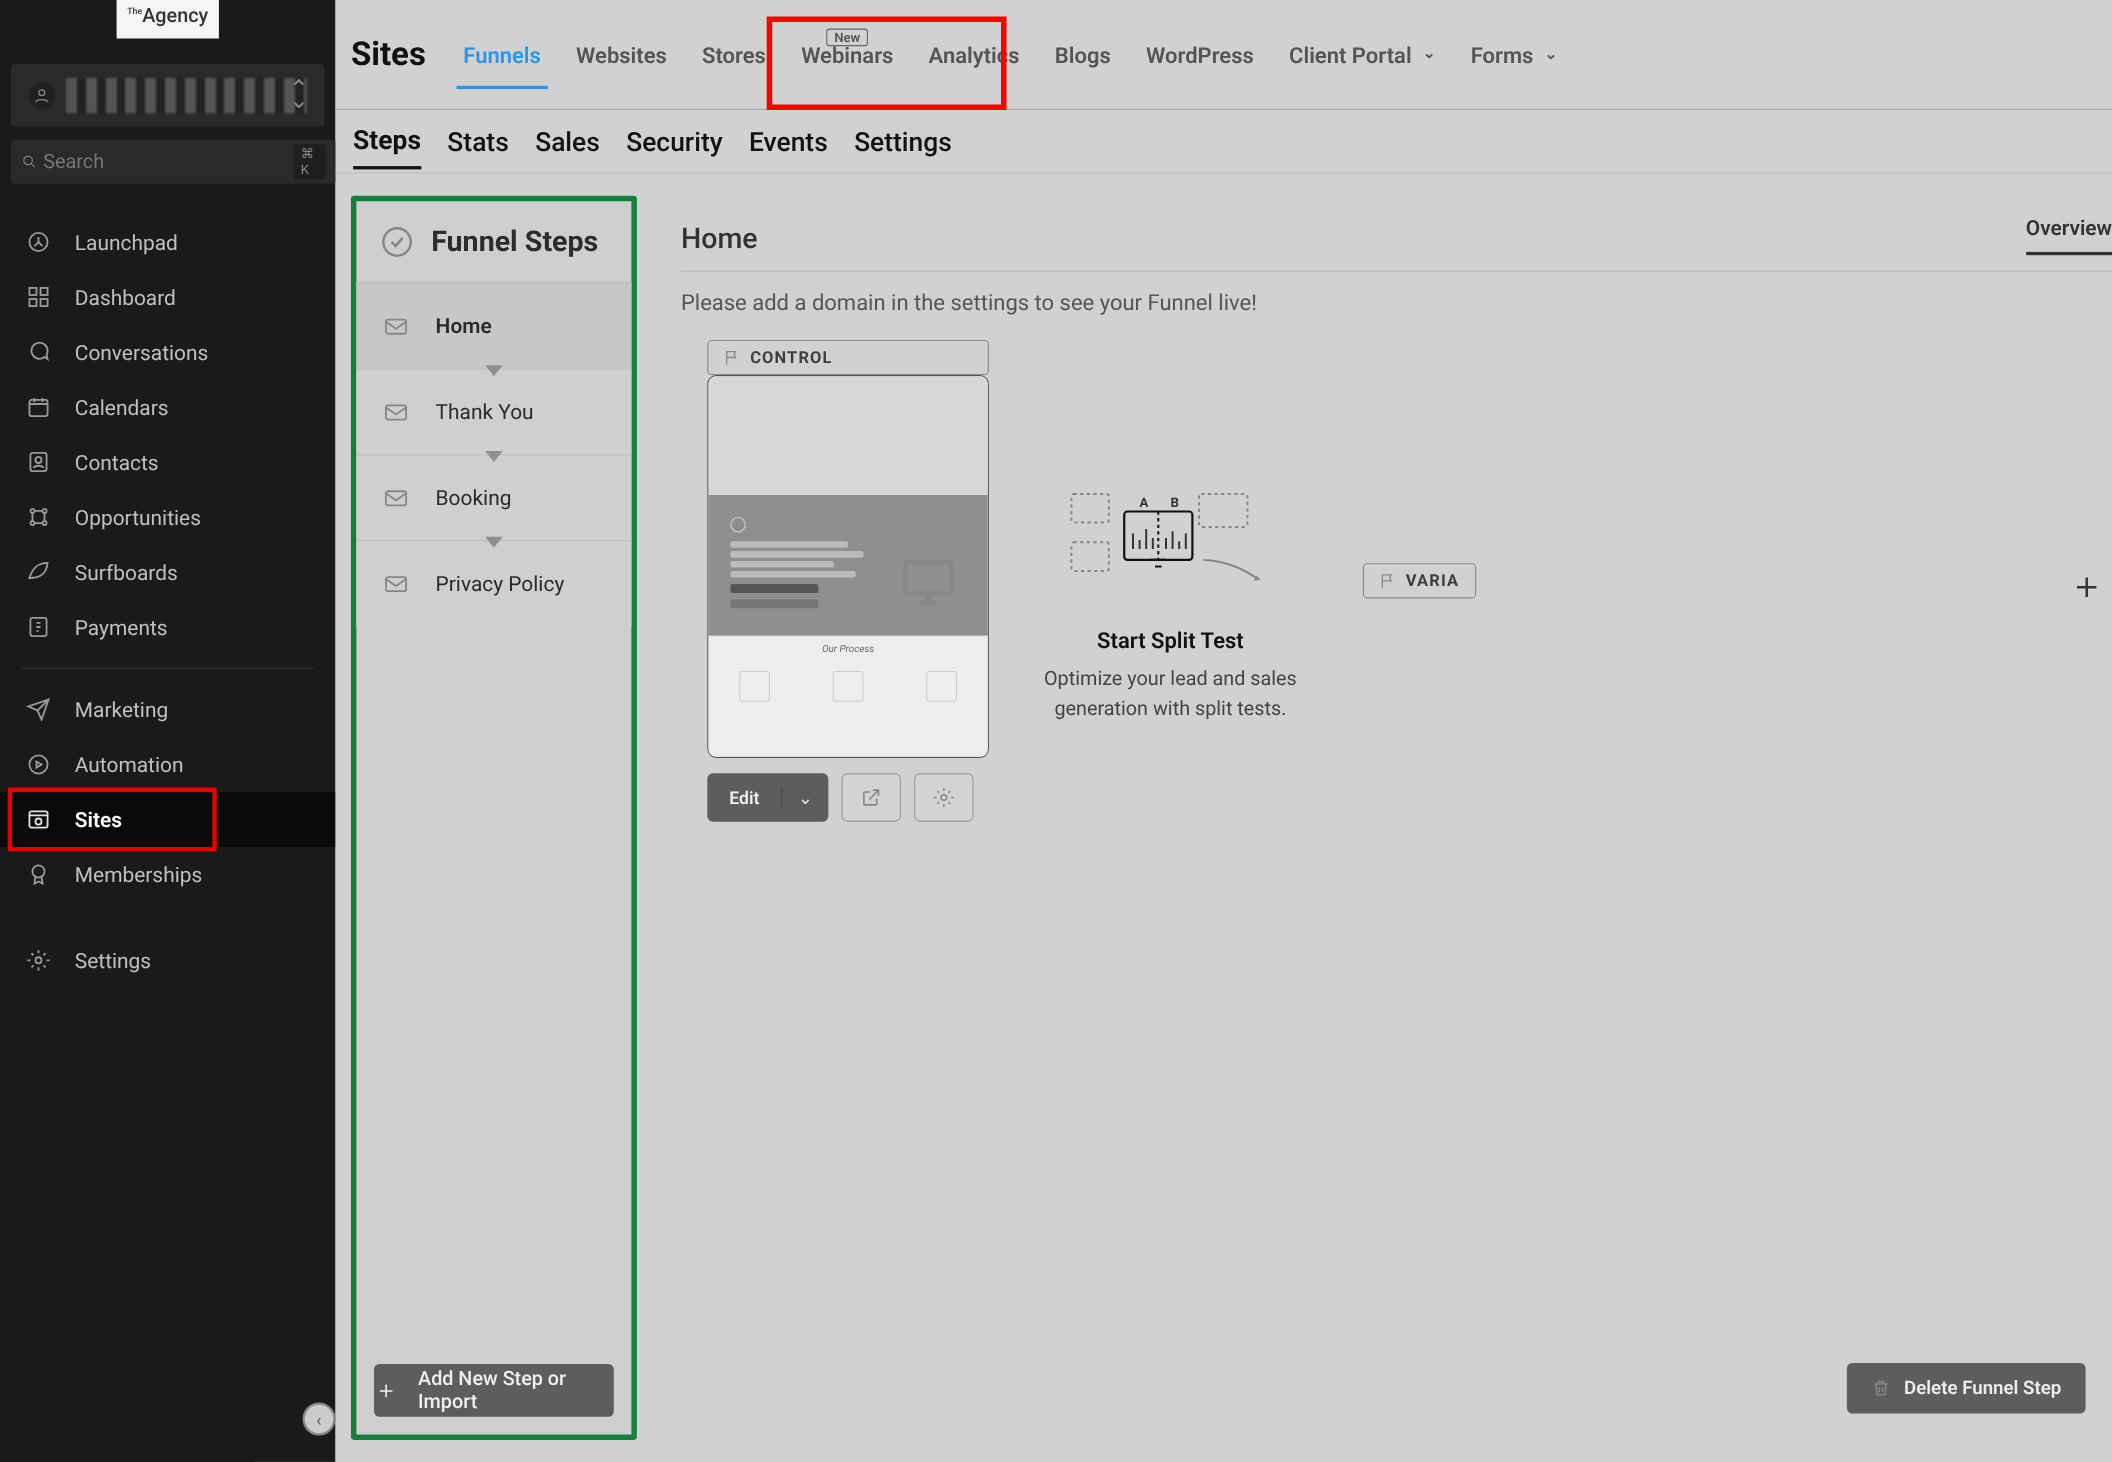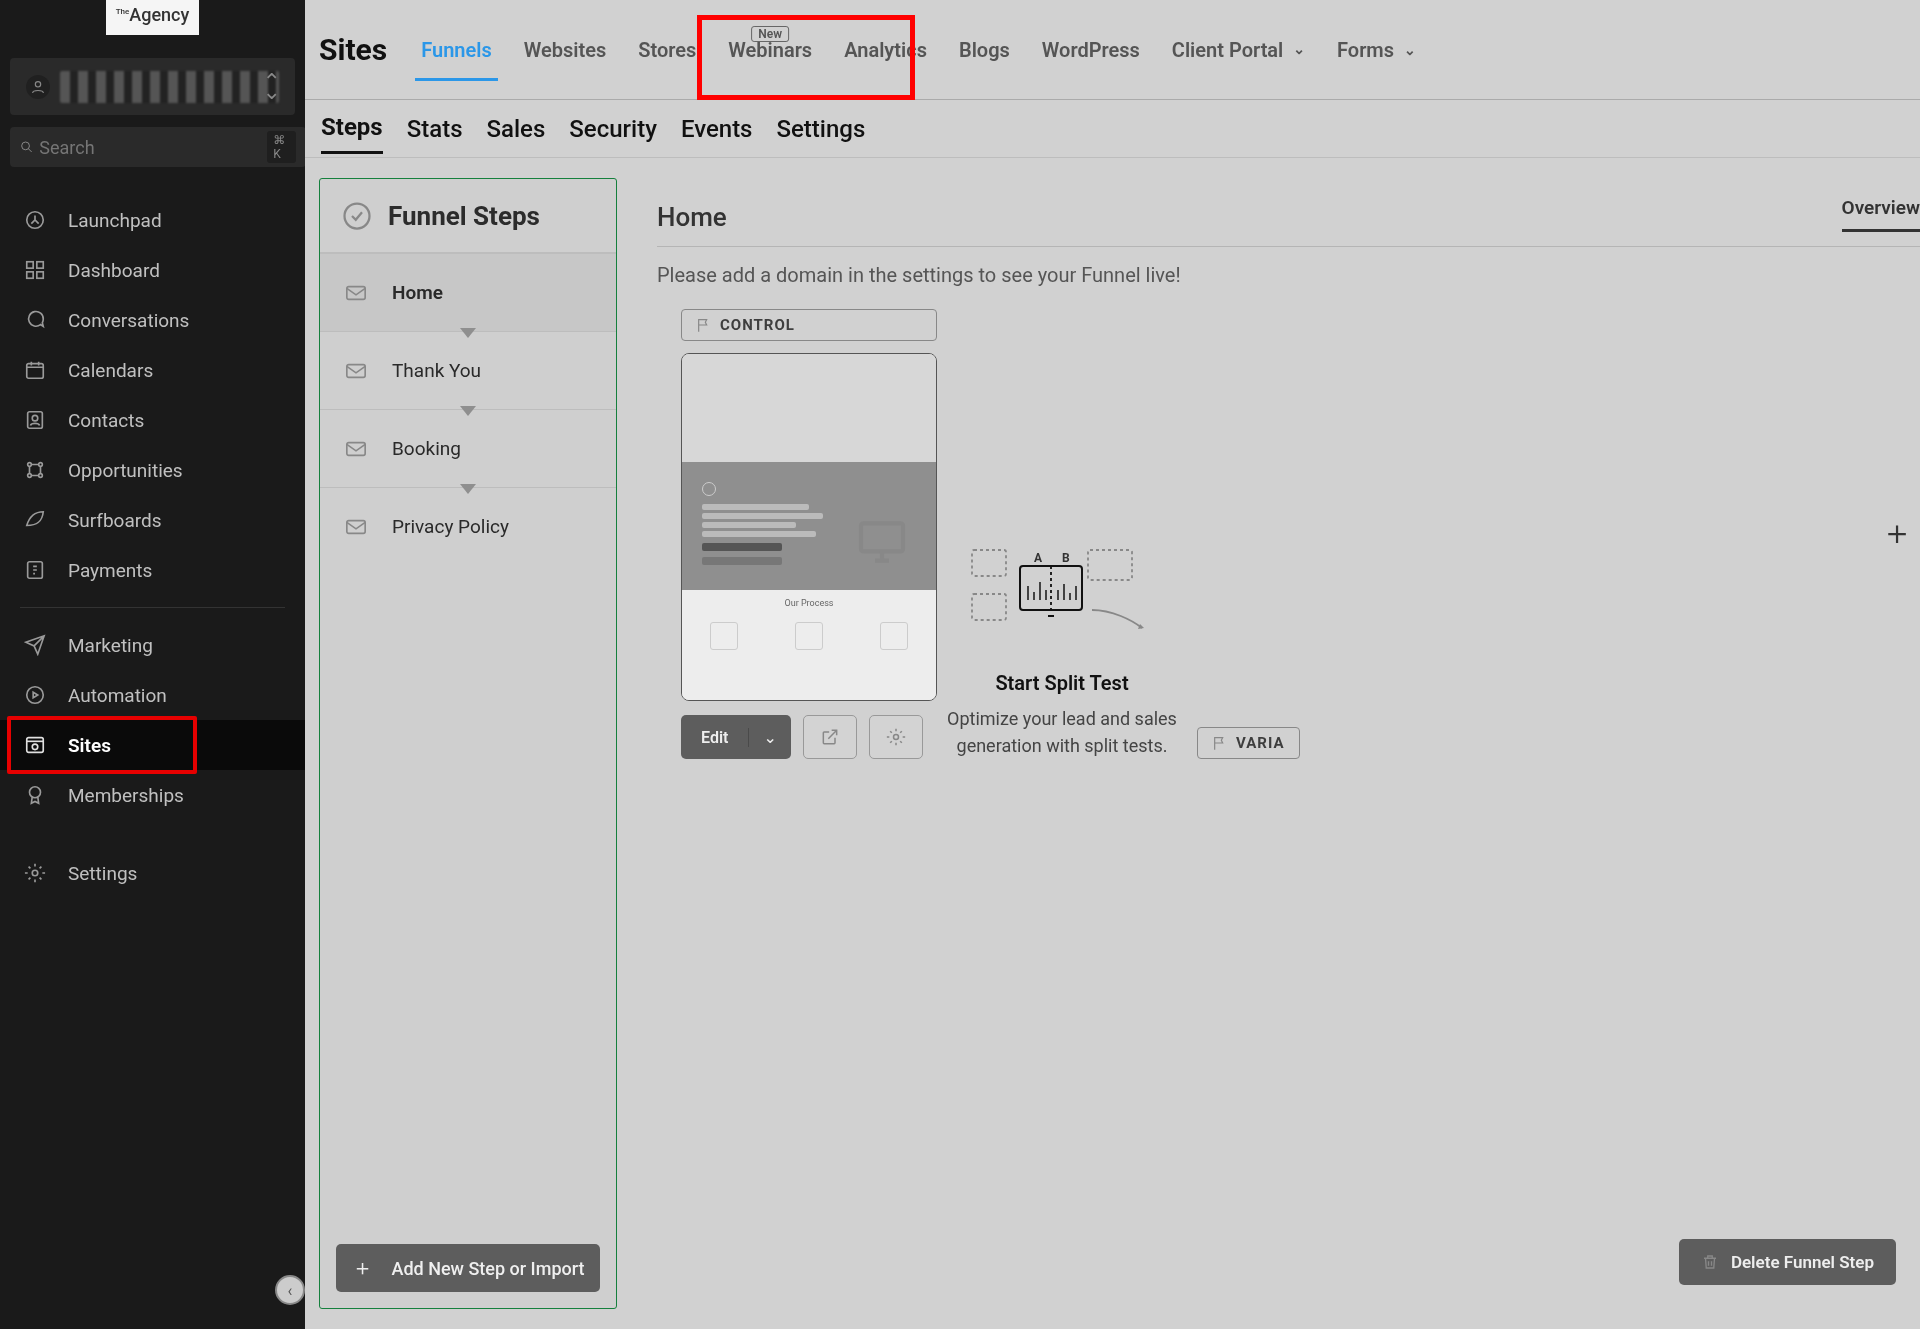--- a/index.html
+++ b/index.html
@@ -48,42 +48,42 @@
 
     .top-highlight { position:absolute; top:15px; left:392px; width:218px; height:85px; border:5px solid #ff0000; z-index:5; pointer-events:none;}
 
     .subtabs { height:58px; display:flex; align-items:center; padding:0 16px; gap:24px; border-bottom:1px solid #bdbdbd; }
     .sub-tab { font-size:24px; color:#111; font-weight:500; padding: 10px 0; cursor:pointer; }
     .sub-tab.active { font-weight:700; border-bottom:3px solid #111; }
 
     .content { flex:1; display:flex; overflow:hidden; padding:20px 0 20px 14px; gap:20px; }
 
     
-    .steps-panel { width:298px; background:#cfcfcf; border:1px solid #15803d; border-radius:3px; display:flex; flex-direction:column; position:relative;}
+    .steps-panel { width:260px; background:#cfcfcf; border:5px solid #15803d; border-radius:3px; display:flex; flex-direction:column; position:relative;}
     .steps-header { display:flex; align-items:center; height:74px; padding:0 22px; font-size:26px; font-weight:700; color:#2c2c2c; border-bottom:1px solid #bdbdbd; }
     .check-circ { width:30px;height:30px;margin-right:16px;}
     .step-row { display:flex; align-items:center; height:78px; padding:0 22px; border-top:1px solid #bdbdbd; font-size:19px; color:#2a2a2a; background:#cfcfcf; cursor:pointer; position:relative;}
     .step-row.alt{ background:#c7c7c7;}
     .step-row .mail{ width:28px;height:22px; margin-right:22px;}
     .step-row.first{font-weight:600;}
     .tri{ position:absolute; left:50%; bottom:-1px; transform:translate(-50%,6px); width:0;height:0;border-left:8px solid transparent;border-right:8px solid transparent;border-top:10px solid #8f8f8f; z-index:2;}
     .steps-panel .add-step { position:absolute; bottom:16px; left:16px; right:16px; height:48px; background:#5d5d5d; color:#efefef; font-size:18px; font-weight:500; display:flex; align-items:center; justify-content:center; border-radius:5px; cursor:pointer;}
     .add-step .plus{ margin-right:18px; font-size:22px; font-weight:300;}
 
     
     .detail { flex:1; min-width:0; padding: 18px 0 10px 20px; display:flex; flex-direction:column;}
     .detail-header{ display:flex; align-items:flex-end; border-bottom:1px solid #b5b5b5; padding-bottom:14px; padding-right:0;}
     .detail-title{ font-size:26px; color:#333; font-weight:500;}
     .detail-tab{ margin-left:auto; font-size:19px; font-weight:600; color:#333; border-bottom:3px solid #333; padding-bottom:10px;}
     .warn{ font-size:20px; color:#555; margin:16px 0 22px;}
-    .variants{ display:flex; align-items:flex-end;padding-left:24px;}
+    .variants{ display:flex; gap:40px; align-items:center;padding-left:24px;}
     .variant{ display:flex; flex-direction:column; }
     .tag{ border:1px solid #888; border-radius:4px; padding:6px 14px; font-size:15px; letter-spacing:1px; color:#3e3e3e; font-weight:700; display:inline-flex; align-items:center; }
     .tag svg{margin-right:8px;}
-    .preview{ margin-top:12px; width:256px; height:348px; border:1px solid #555; border-radius:8px; background:#e5e5e5; overflow:hidden; display:flex; flex-direction:column;}
+    .preview{ width:256px; height:348px; border:1px solid #555; border-radius:8px; background:#e5e5e5; overflow:hidden; display:flex; flex-direction:column;font-style:italic;}
     .preview .blk-top{flex:0 0 108px; background:#d7d7d7;}
     .preview .blk-hero{flex:0 0 128px; background:#8f8f8f; display:flex; padding:20px; gap:12px;}
     .hero-text{flex:1;}
     .hero-text .dot{width:14px;height:14px;border:1px solid #ccc;border-radius:50%;margin-bottom:8px;}
     .hero-text .bar{height:6px;background:#bbb;border-radius:2px;margin:3px 0;}
     .hero-img{flex:0 0 68px;display:flex;align-items:flex-end;justify-content:center;}
     .hero-text .btn{height:8px;background:#555;border-radius:2px;margin-top:6px;}
     .preview .blk-proc{flex:1; background:#ededed; text-align:center; font-size:9px; color:#666; padding-top:8px;}
     .blk-proc .mini{display:flex;justify-content:space-around;margin-top:14px;}
     .blk-proc .card{width:28px;height:28px;border:1px solid #ccc;border-radius:3px;}

